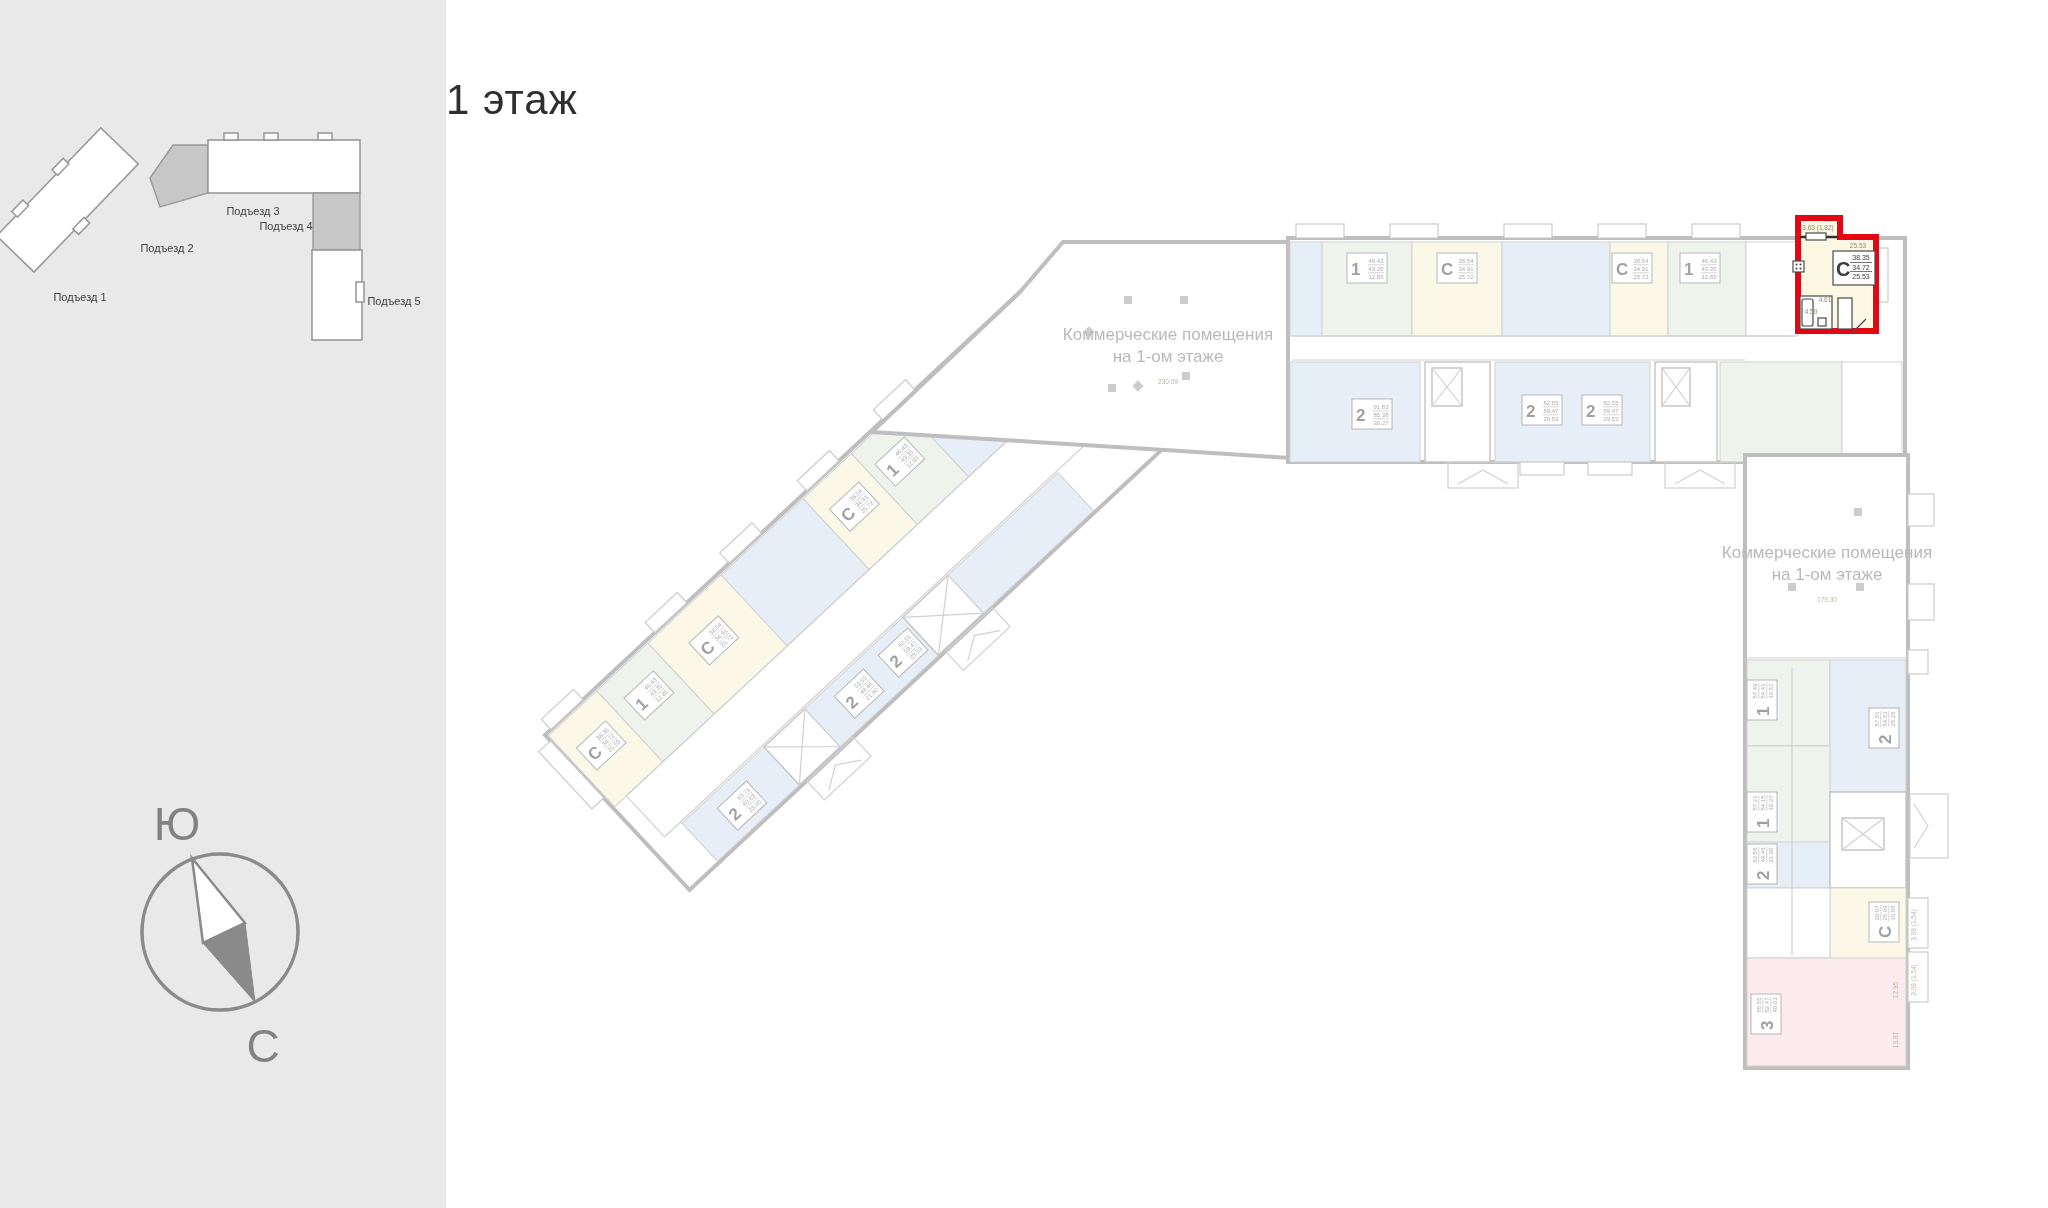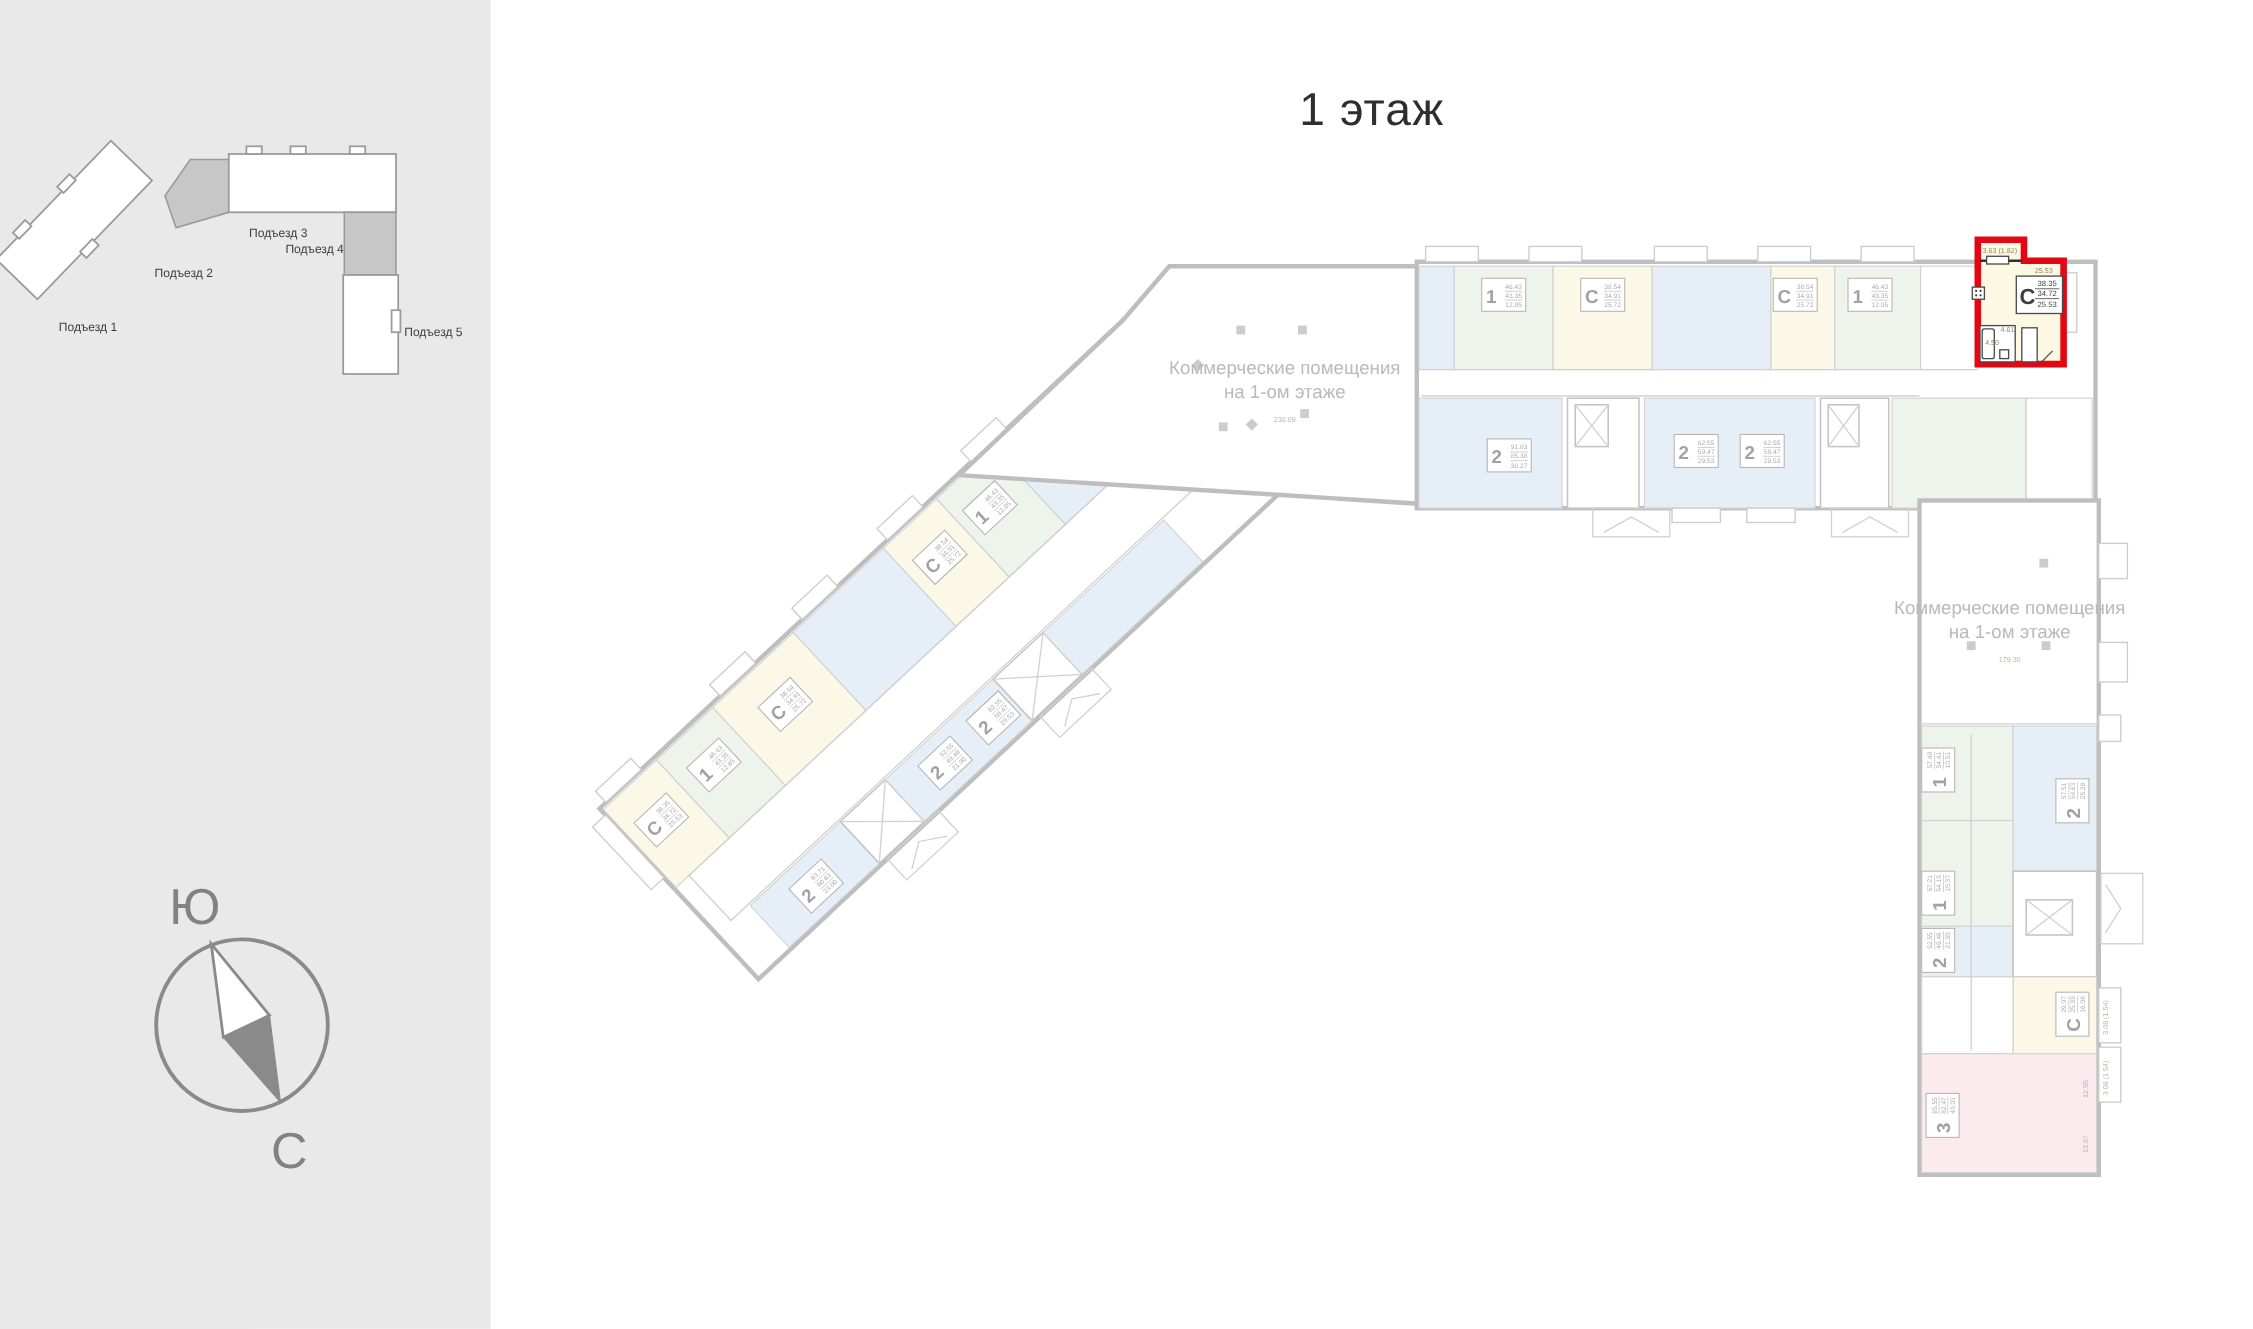--- a/index.html
+++ b/index.html
@@ -1,19 +1,19 @@
 <!DOCTYPE html>
 <html><head>
 <meta charset="utf-8">
 <style>
   html,body{margin:0;padding:0;}
   body{width:2048px;height:1208px;position:relative;overflow:hidden;background:#ffffff;
        font-family:"Liberation Sans",sans-serif;}
   .sidebar{position:absolute;left:0;top:0;width:446px;height:1208px;background:#e9e9e9;}
-  .page-title{position:absolute;left:446px;top:76px;width:1602px;text-align:center;
+  .page-title{position:absolute;left:446px;top:76px;width:1602px;text-align:left;
               font-size:42px;color:#2e2e2e;letter-spacing:1px;}
   svg{position:absolute;left:0;top:0;}
   .plan-svg{left:446px;}
   
   .mm-shape{fill:#ffffff;stroke:#9a9a9a;stroke-width:1.6;}
   .mm-gray{fill:#c7c7c7;stroke:#9a9a9a;stroke-width:1.4;}
   .mm-label{font-size:11px;fill:#3f3f3f;}
   
   .cp-circle{fill:none;stroke:#8a8a8a;stroke-width:3.5;}
   .cp-letter{font-size:46px;fill:#828282;}

